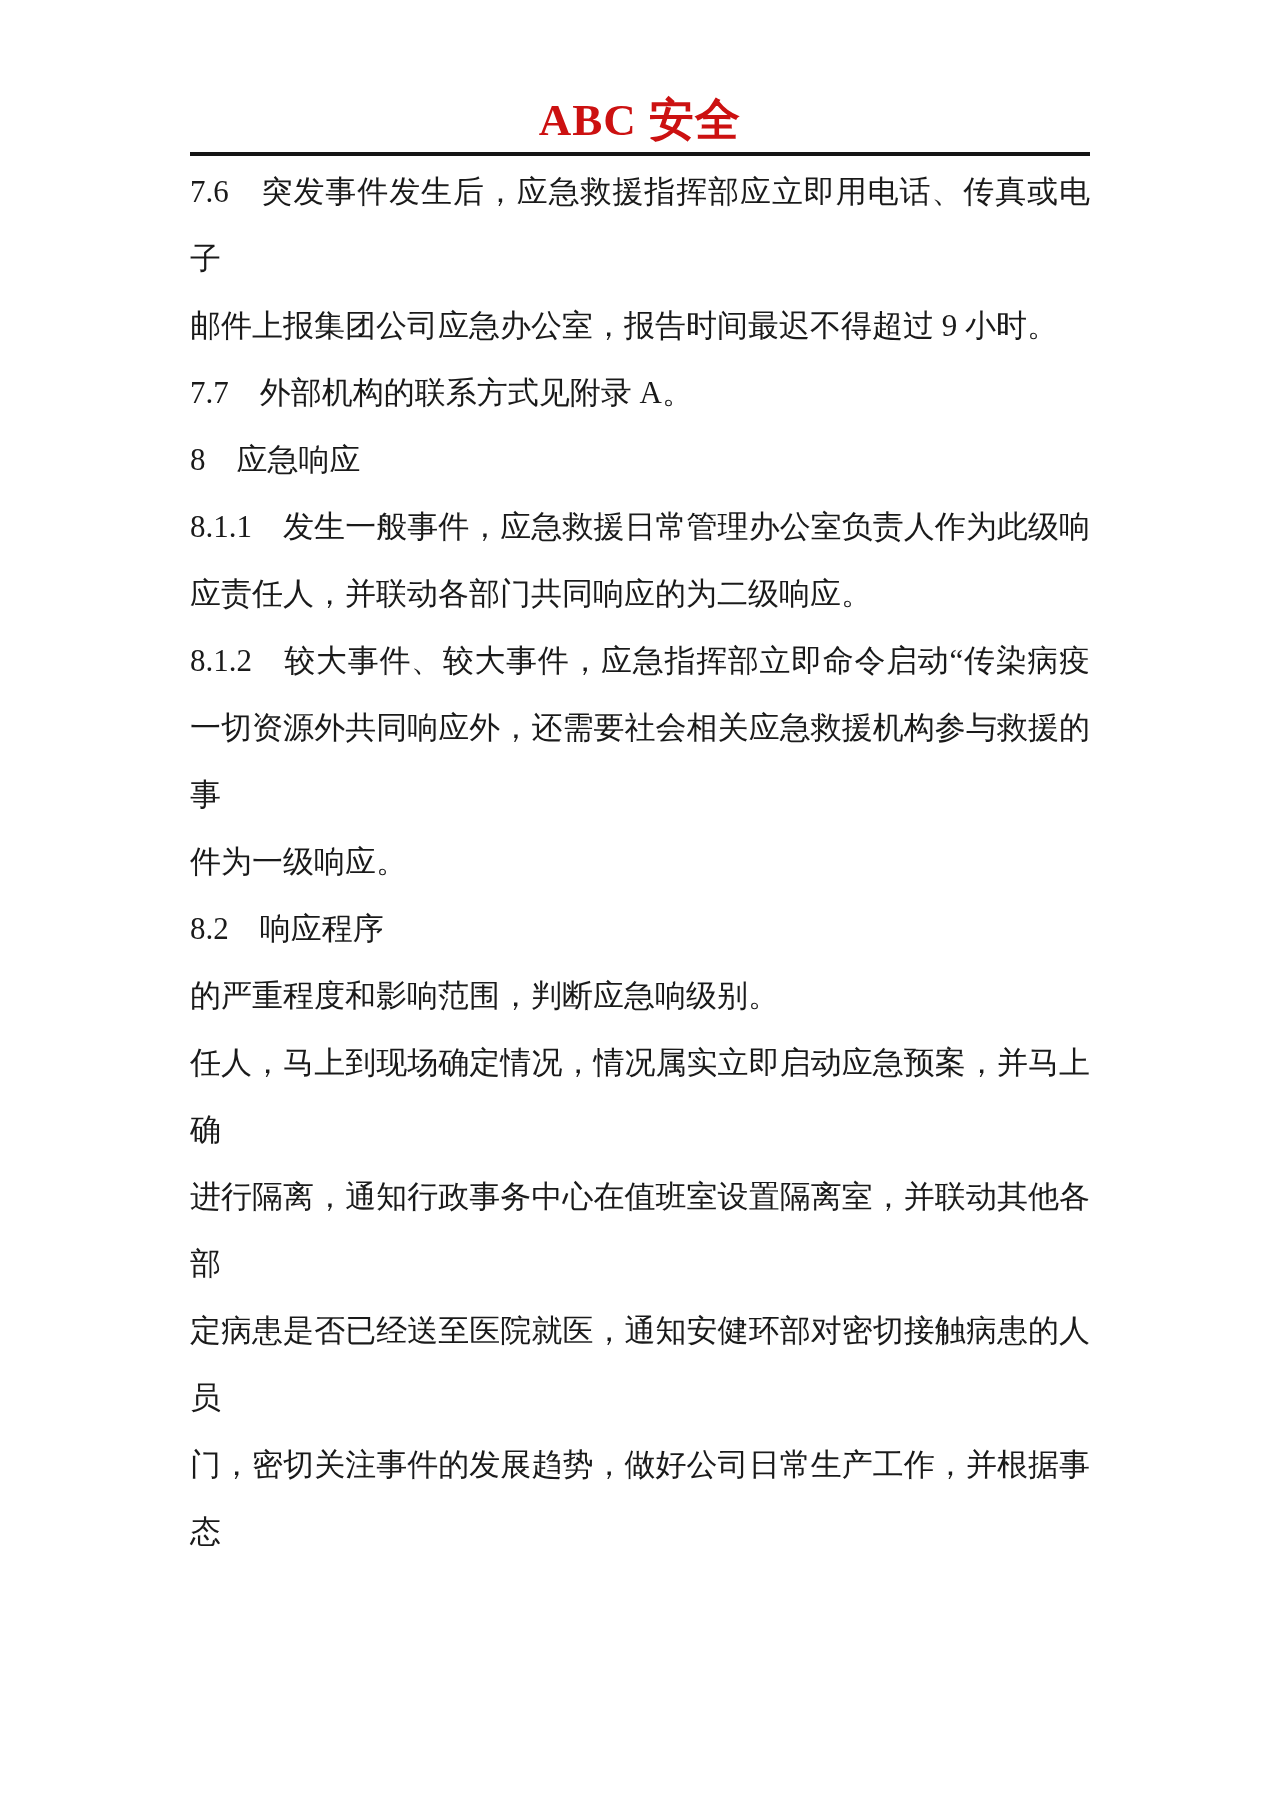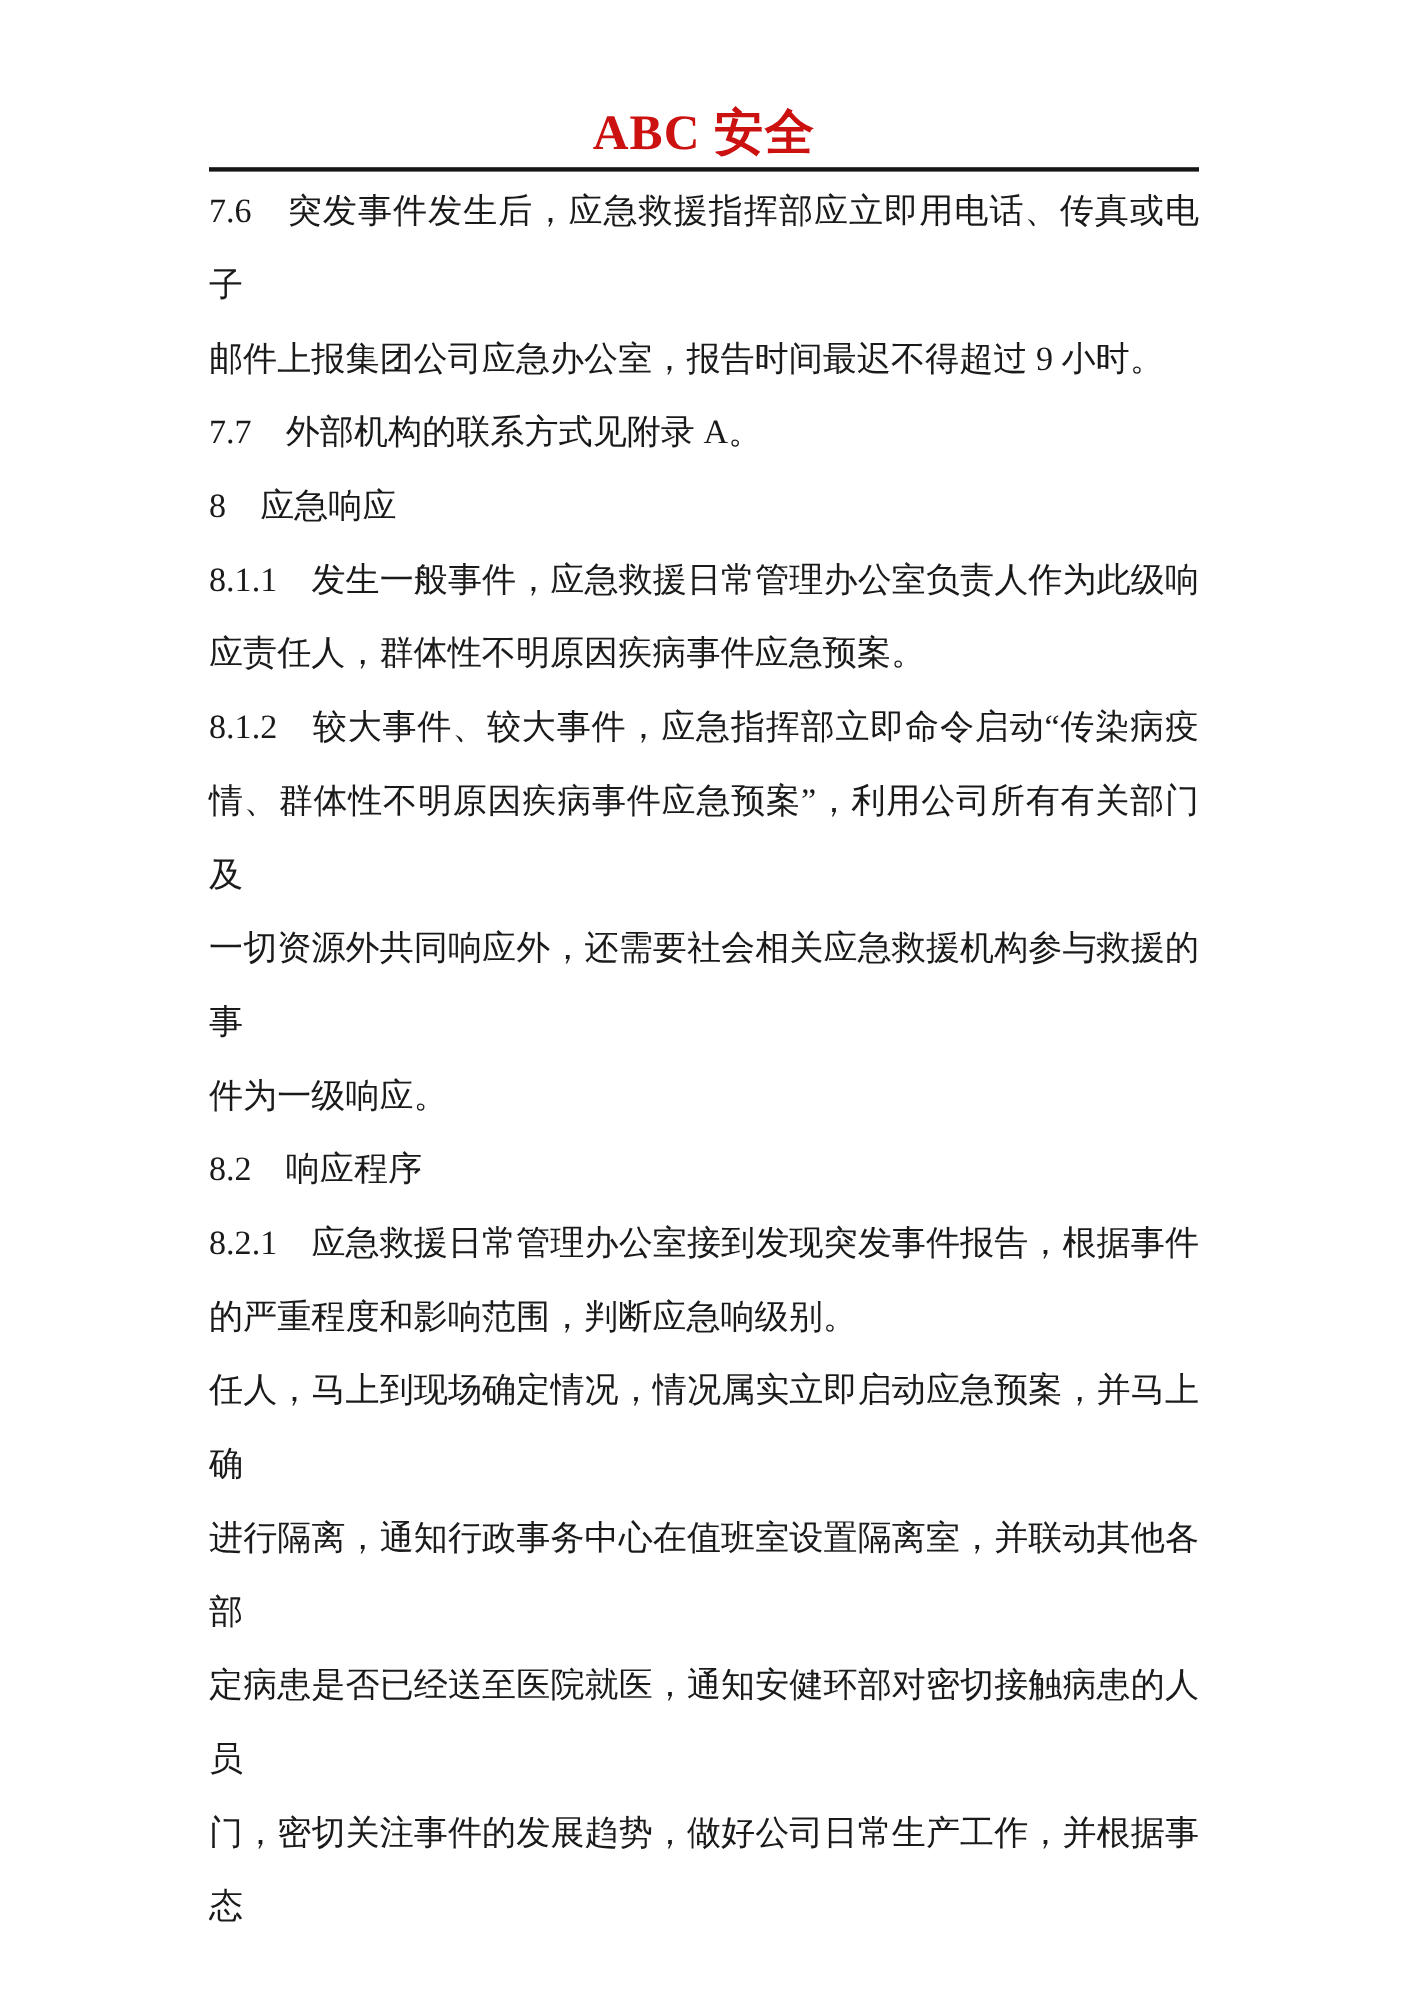--- a/index.html
+++ b/index.html
@@ -58,33 +58,31 @@
         <div class="line">邮件上报集团公司应急办公室，报告时间最迟不得超过 9 小时。</div>
       </div>
       <div class="paragraph">
         <div class="line">7.7　外部机构的联系方式见附录 A。</div>
       </div>
       <div class="paragraph">
         <div class="line">8　应急响应</div>
       </div>
       <div class="paragraph">
         <div class="line fill">8.1.1　发生一般事件，应急救援日常管理办公室负责人作为此级响</div>
-        <div class="line">应责任人，群体性不明原因疾病事件应急预案。</div>
+        <div class="line">应责任人，并联动各部门共同响应的为二级响应。</div>
       </div>
       <div class="paragraph">
         <div class="line fill">8.1.2　较大事件、较大事件，应急指挥部立即命令启动“传染病疫</div>
-        <div class="line fill">情、群体性不明原因疾病事件应急预案”，利用公司所有有关部门及</div>
         <div class="line fill">一切资源外共同响应外，还需要社会相关应急救援机构参与救援的事</div>
         <div class="line">件为一级响应。</div>
       </div>
       <div class="paragraph">
         <div class="line">8.2　响应程序</div>
       </div>
       <div class="paragraph">
-        <div class="line fill">8.2.1　应急救援日常管理办公室接到发现突发事件报告，根据事件</div>
         <div class="line">的严重程度和影响范围，判断应急响级别。</div>
       </div>
       <div class="paragraph">
         <div class="line fill">任人，马上到现场确定情况，情况属实立即启动应急预案，并马上确</div>
         <div class="line fill">进行隔离，通知行政事务中心在值班室设置隔离室，并联动其他各部</div>
         <div class="line fill">定病患是否已经送至医院就医，通知安健环部对密切接触病患的人员</div>
         <div class="line fill">门，密切关注事件的发展趋势，做好公司日常生产工作，并根据事态</div>
       </div>
     </div>
 </div>

